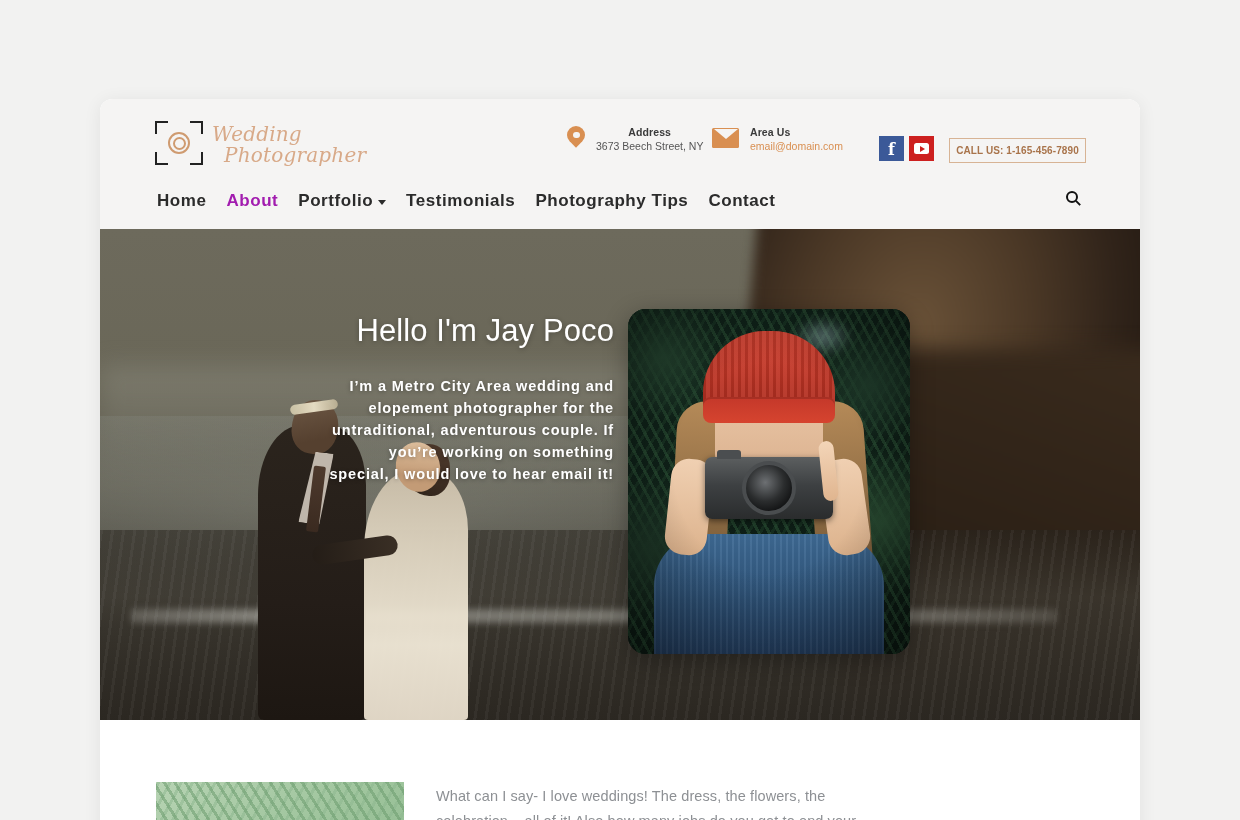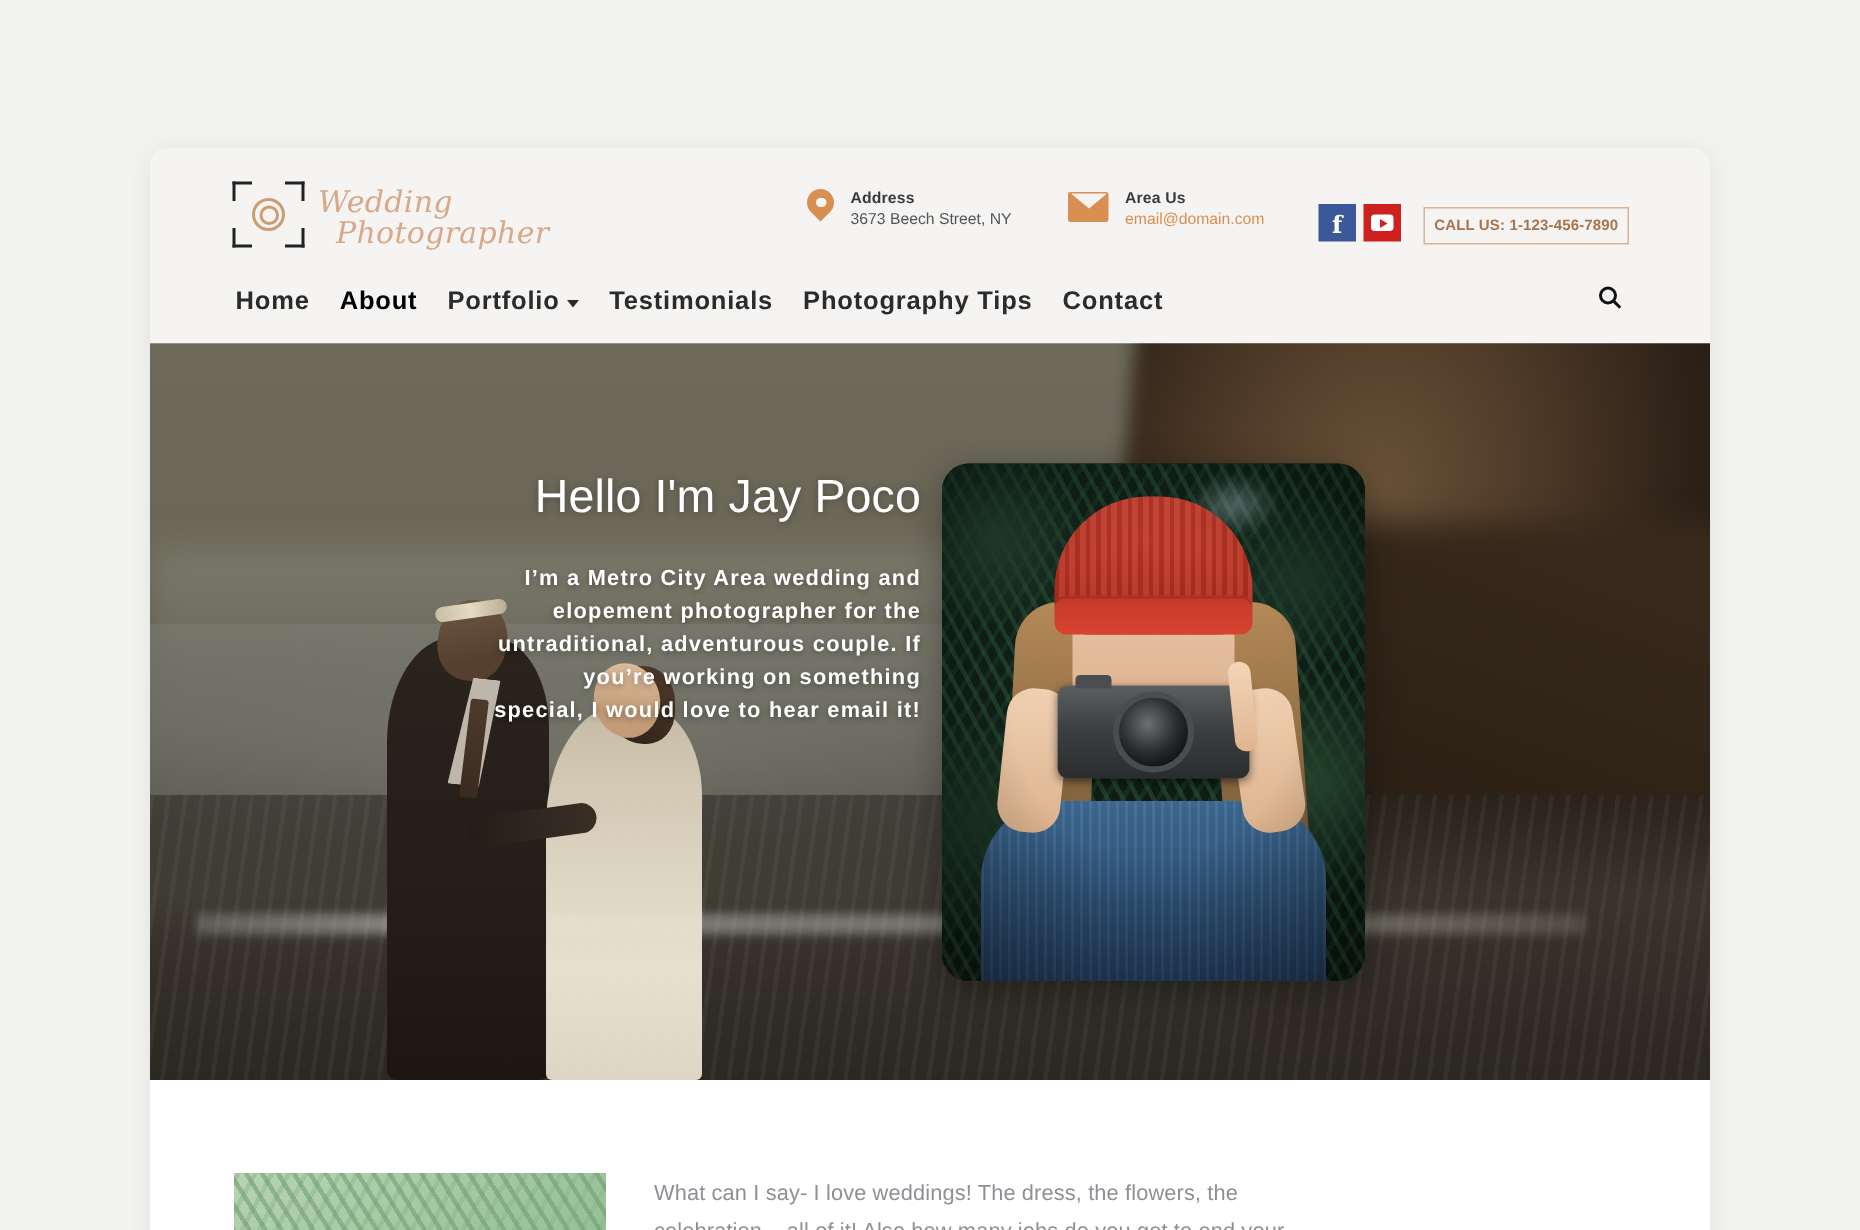--- a/index.html
+++ b/index.html
@@ -96,21 +96,21 @@
   .logo-text .l2 { display:block; padding-left: 12px; }
 
   
   .info-block {
     position: absolute;
     top: 26px;
     display: flex;
     align-items: flex-start;
     gap: 11px;
   }
-  .info-block.address { left: 438px; }
+  .info-block.address { left: 467px; text-align: center; }
   .info-block.email   { left: 612px; }
 
   .pin-icon {
     width: 18px; height: 26px;
     position: relative; flex: none; margin-top: 1px;
   }
   .pin-icon::before {
     content: "";
     position: absolute; left: 0; top: 0;
     width: 18px; height: 18px;
@@ -215,21 +215,21 @@
   }
   .nav a {
     font-size: 17px;
     font-weight: 700;
     color: #2b2b2b;
     text-decoration: none;
     letter-spacing: .55px;
     white-space: nowrap;
     display: flex; align-items: center; gap: 5px;
   }
-  .nav a.active { color: #000000; align-items: flex-end; }
+  .nav a.active { color: #a21caf; align-items: flex-end; }
   .caret {
     width: 0; height: 0;
     border-left: 4px solid transparent;
     border-right: 4px solid transparent;
     border-top: 5px solid #2b2b2b;
     display: inline-block;
     margin-top: 2px;
   }
   .search-btn {
     position: absolute;
@@ -608,21 +608,21 @@
 
       <div class="social">
         <a class="sq-fb" href="#">
             <span class="fb-glyph">f</span>
           </a>
         <a class="sq-yt" href="#">
             <span class="yt-glyph"></span>
           </a>
       </div>
 
-      <button class="call-btn">CALL US: 1-123-456-7890</button>
+      <button class="call-btn">CALL US: 1-165-456-7890</button>
     </div>
 
     <div class="nav-row">
       <nav class="nav">
         <a href="#">
             <span>Home</span>
           </a>
         <a href="#" class="active">
             <span>About</span>
           </a>

